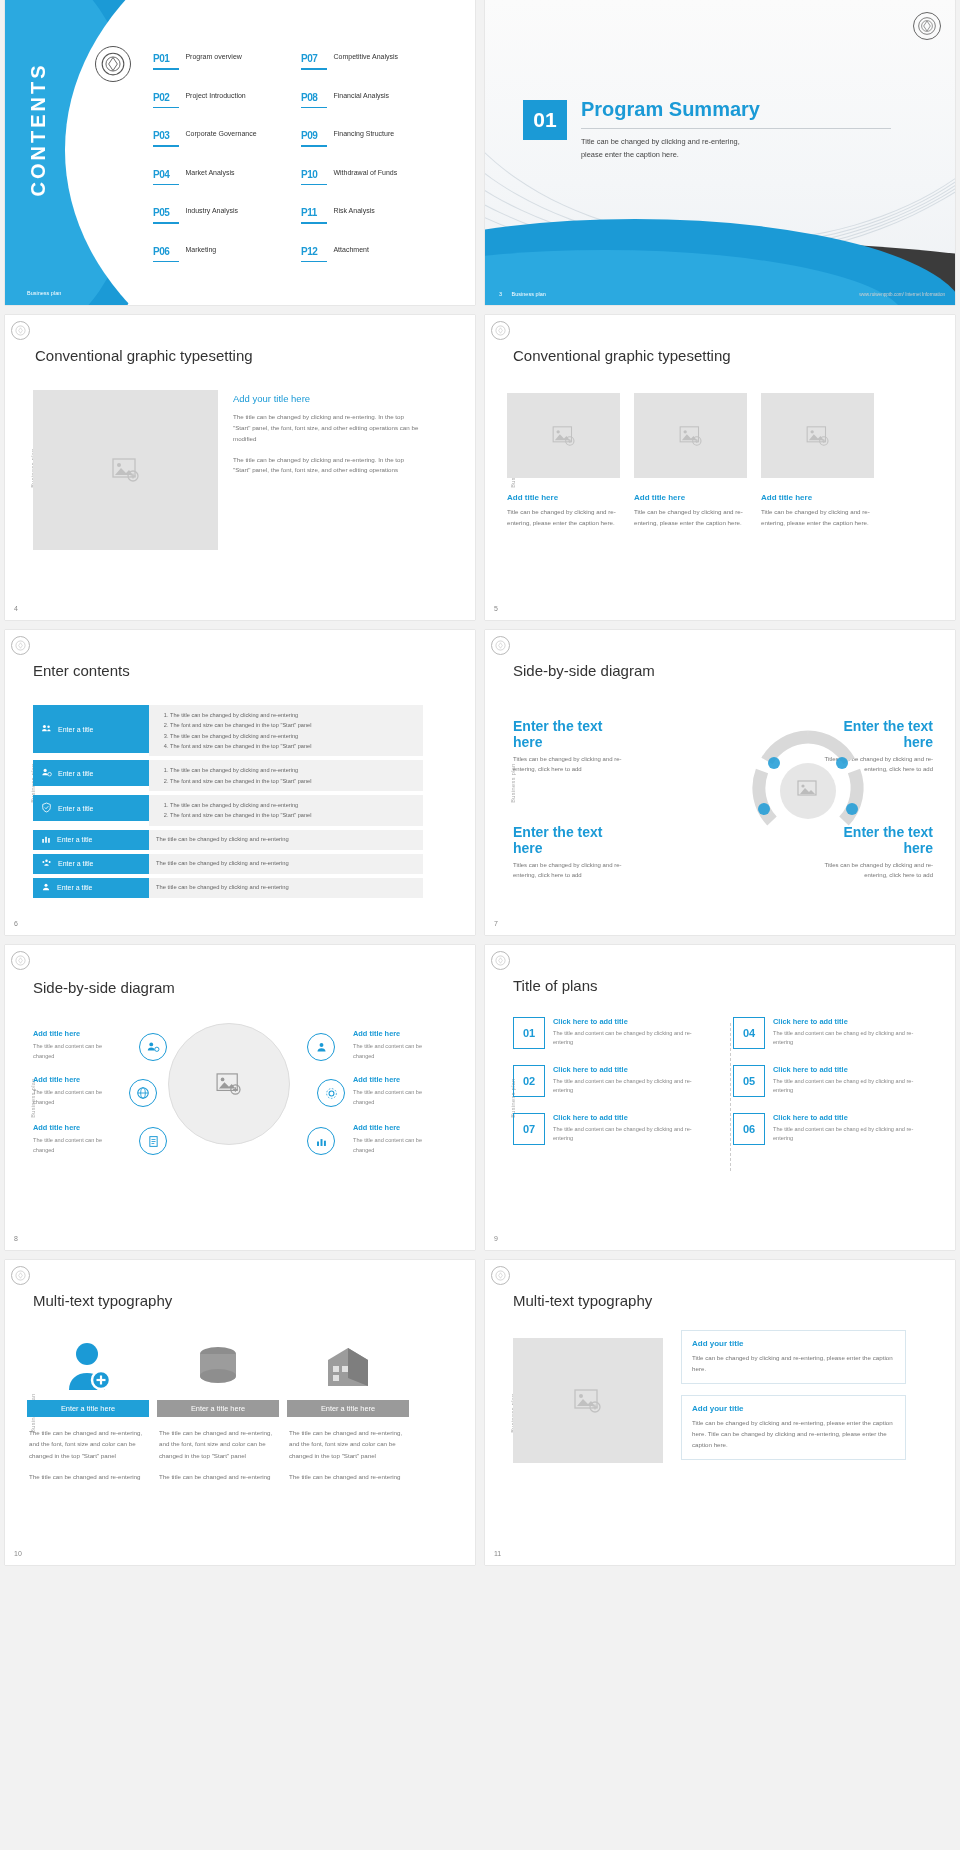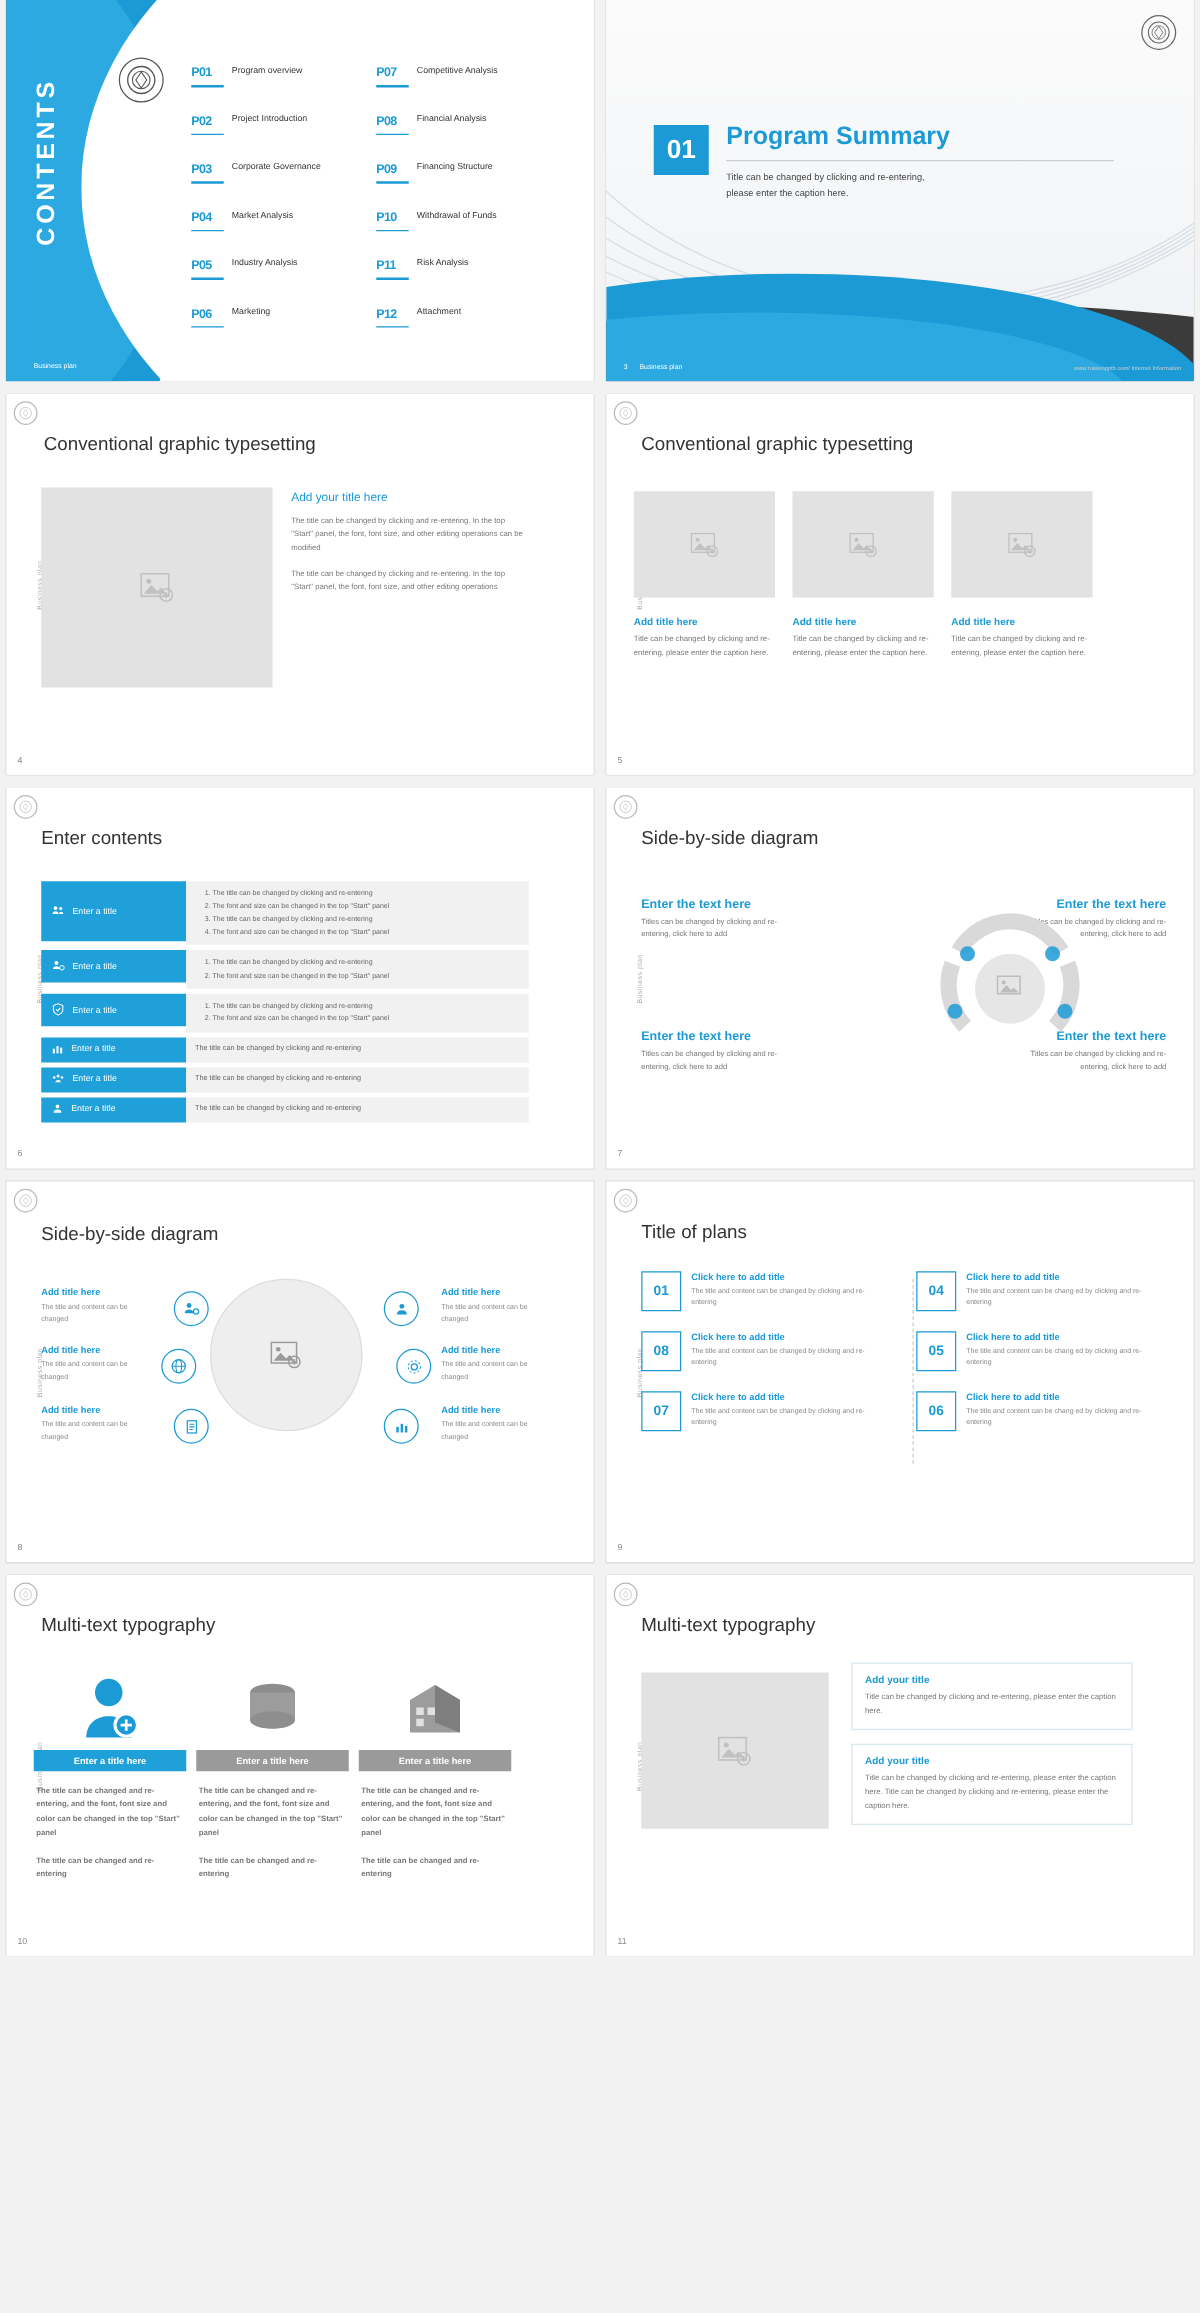--- a/index.html
+++ b/index.html
@@ -65,42 +65,42 @@
   .s6 .list{position:absolute;left:28px;top:75px;width:390px;}
   .s6 .lrow{display:flex;margin-bottom:4px;}
   .s6 .tag{width:108px;background:#20a0d8;color:#fff;font-size:7px;display:flex;align-items:center;padding-left:8px;gap:6px;}
   .s6 .body{flex:1;background:#f1f1f1;padding:5px 7px;}
   .s6 .body ol{margin:0;padding-left:14px;}
   .s6 .body li{font-size:5.6px;color:#666;line-height:1.85;}
   .s6 .body p{margin:0;font-size:5.8px;color:#666;line-height:1.6;}
   
   .s7 .hd{position:absolute;left:28px;top:32px;}
   .s7 .lbl{position:absolute;width:120px;}
-  .s7 .lbl h4{margin:0 0 4px 0;font-size:10px;color:#1b9ad6;font-weight:700;}
+  .s7 .lbl h4{margin:0 0 4px 0;font-size:14px;color:#1b9ad6;font-weight:700;}
   .s7 .lbl p{margin:0;font-size:6px;color:#777;line-height:1.7;}
   .s7 .ring{position:absolute;left:253px;top:95px;width:140px;height:110px;}
   
   .s8 .hd{position:absolute;left:28px;top:34px;}
   .s8 .lbl{position:absolute;width:86px;}
   .s8 .lbl h4{margin:0 0 3px 0;font-size:7.4px;color:#1b9ad6;font-weight:700;}
   .s8 .lbl p{margin:0;font-size:5.6px;color:#888;line-height:1.8;}
   .s8 .circ{position:absolute;left:163px;top:78px;width:120px;height:120px;border-radius:50%;border:1px solid #ddd;background:#eee;display:flex;align-items:center;justify-content:center;}
   .s8 .ic{position:absolute;width:26px;height:26px;border-radius:50%;border:1px solid #1b9ad6;background:#fff;display:flex;align-items:center;justify-content:center;}
   
   .s9 .hd{position:absolute;left:28px;top:32px;}
   .s9 .grid{position:absolute;left:28px;top:72px;width:410px;display:flex;gap:32px;}
   .s9 .col{width:188px;}
   .s9 .item{display:flex;margin-bottom:16px;}
   .s9 .badge{width:30px;height:30px;border:1px solid #1b9ad6;color:#1b9ad6;font-size:11px;font-weight:700;display:flex;align-items:center;justify-content:center;margin-right:8px;flex:0 0 30px;}
   .s9 .it h4{margin:0 0 3px 0;font-size:7.4px;color:#1b9ad6;font-weight:700;}
   .s9 .it p{margin:0;font-size:5.6px;color:#888;line-height:1.6;}
   .s9 .divider{position:absolute;left:245px;top:78px;width:1px;height:148px;border-left:1px dashed #ccc;}
   
   .s10 .hd{position:absolute;left:28px;top:32px;}
-  .s10 .cols{position:absolute;left:22px;top:70px;display:flex;gap:8px;font-weight:bold;}
+  .s10 .cols{position:absolute;left:22px;top:70px;display:flex;gap:8px;}
   .s10 .c{width:122px;}
   .s10 .icon{height:62px;display:flex;align-items:flex-end;justify-content:center;}
   .s10 .bar{margin-top:8px;height:17px;display:flex;align-items:center;justify-content:center;color:#fff;font-size:7.4px;}
   .s10 .bar.b1{background:#20a0d8;}
   .s10 .bar.b2{background:#9a9a9a;}
   .s10 .p{margin:10px 2px 0 2px;font-size:6.2px;color:#777;line-height:1.85;}
   
   .s11 .hd{position:absolute;left:28px;top:32px;}
   .s11 .img{position:absolute;left:28px;top:78px;width:150px;height:125px;}
   .s11 .card{position:absolute;left:196px;width:225px;border:1px solid #d8e6ee;padding:8px 10px;box-sizing:border-box;}
@@ -584,21 +584,21 @@
     <div class="grid">
       <div class="col">
         <div class="item">
           <div class="badge">01</div>
           <div class="it">
             <h4>Click here to add title</h4>
             <p>The title and content can be changed by clicking and re-entering</p>
           </div>
         </div>
         <div class="item">
-          <div class="badge">08</div>
+          <div class="badge">02</div>
           <div class="it">
             <h4>Click here to add title</h4>
             <p>The title and content can be changed by clicking and re-entering</p>
           </div>
         </div>
         <div class="item">
           <div class="badge">07</div>
           <div class="it">
             <h4>Click here to add title</h4>
             <p>The title and content can be changed by clicking and re-entering</p>

